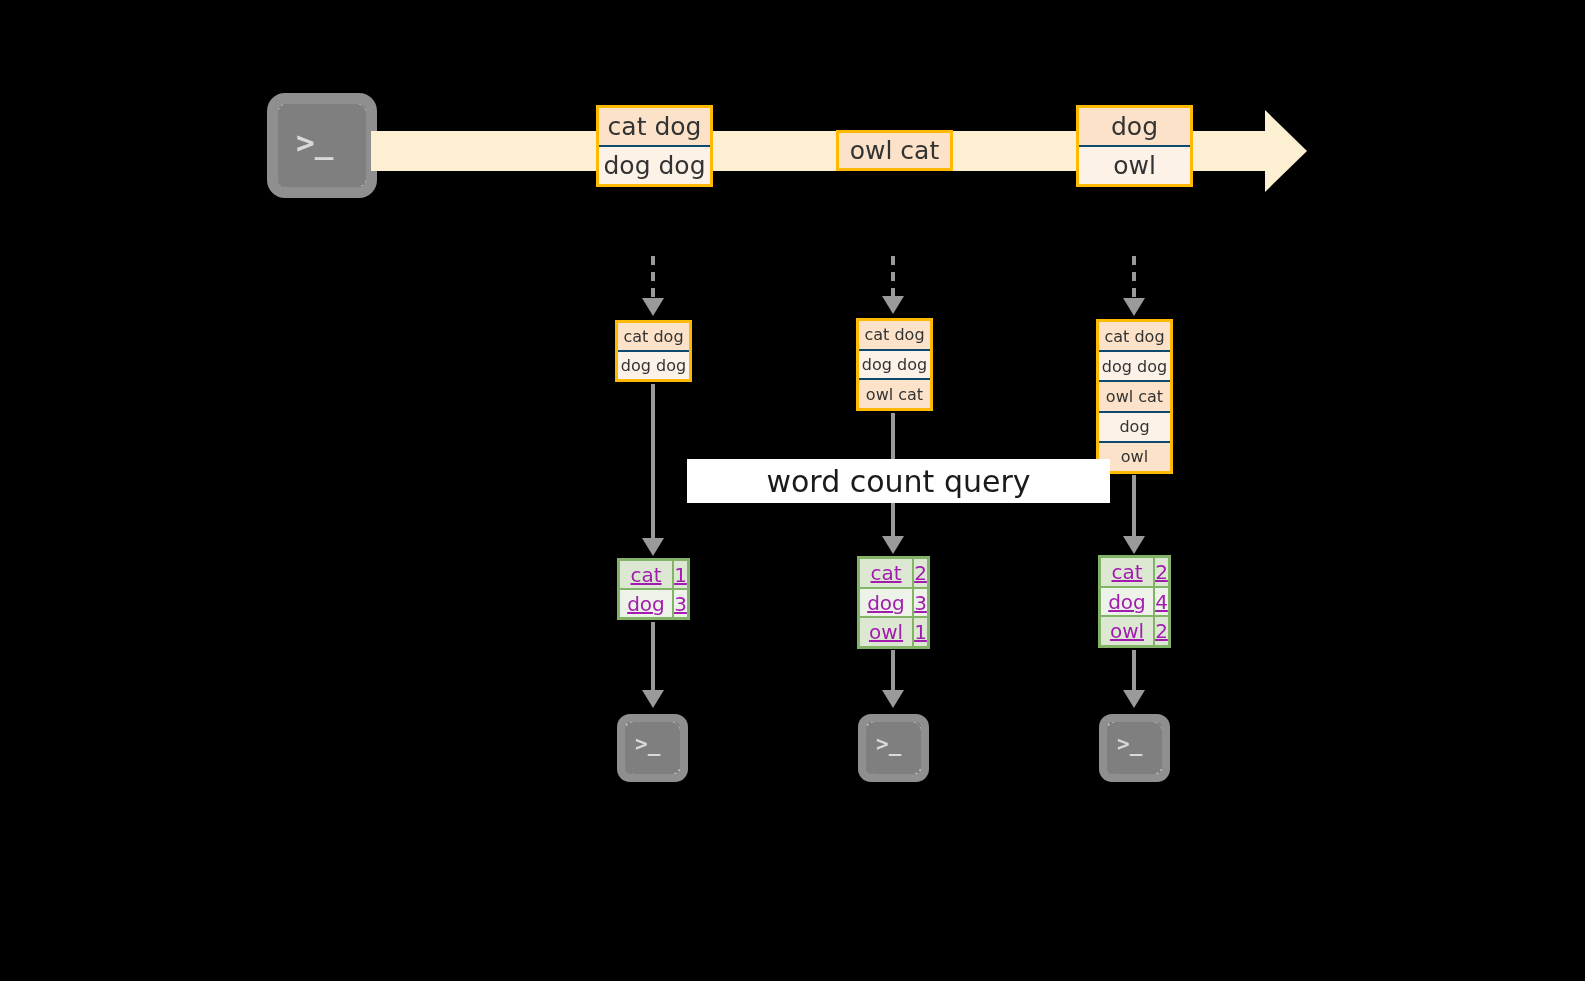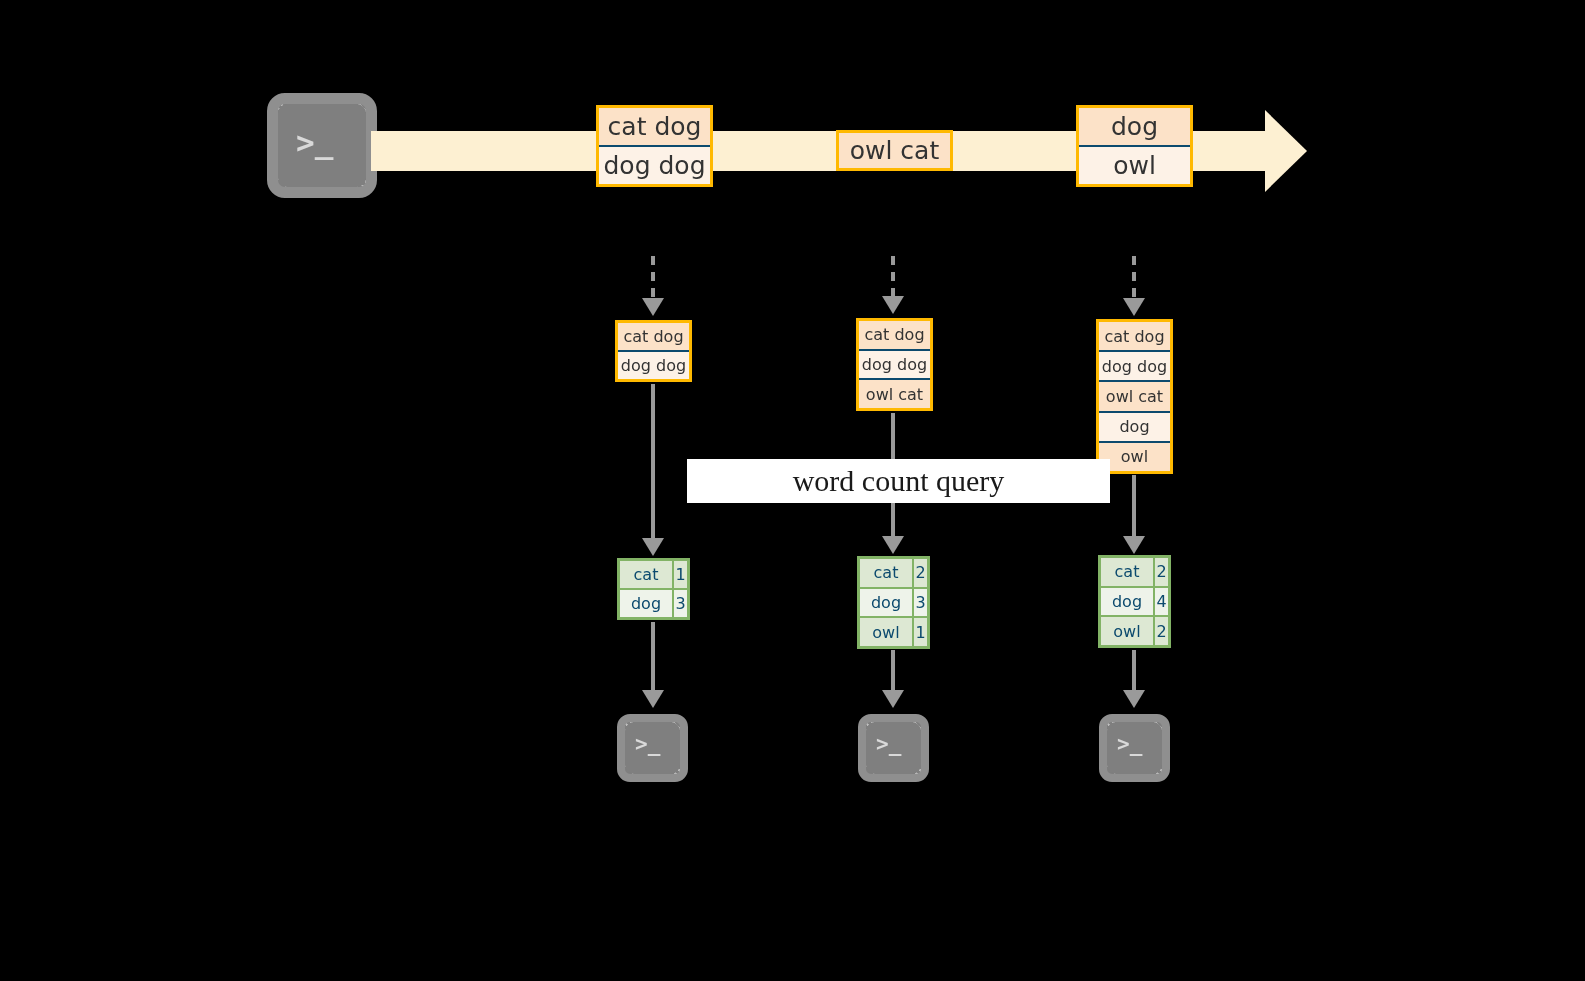--- a/index.html
+++ b/index.html
@@ -103,24 +103,25 @@
   .grow {
     flex: 1 1 auto;
     display: flex;
     box-sizing: border-box;
   }
   .grow.sep { border-top: 2px solid #82b366; }
   .gcell {
     display: flex;
     align-items: center;
     justify-content: center;
-    font-size: 16px;
-    color: #0c4a6e;
+    font-size: 20px;
+    color: #a21caf;
     box-sizing: border-box;
     white-space: nowrap;
+    text-decoration: underline;
   }
   .gcell.key { width: 52px; }
   .gcell.val { flex: 1 1 auto; border-left: 2px solid #82b366; }
   .grow.dark  .gcell { background: #dde8d3; }
   .grow.light .gcell { background: #eef3ea; }
 
   
   .conn {
     position: absolute;
     background: #9a9a9a;
@@ -146,21 +147,20 @@
   
   .qlabel {
     position: absolute;
     background: #ffffff;
     display: flex;
     align-items: center;
     justify-content: center;
     color: #1a1a1a;
     font-size: 30px;
     white-space: nowrap;
-    font-family: Liberation Serif, serif;
   }
 </style>
 </head>
 <body>
 
 <div id="stage">
 
   <div class="term" style="left:267px; top:93px; width:110px; height:105px; border-width:11px; border-radius:18px;">
     <div class="term-inner">
       <span class="term-glyph" style="left:18px; top:23px; font-size:31px;">&gt;_</span>

